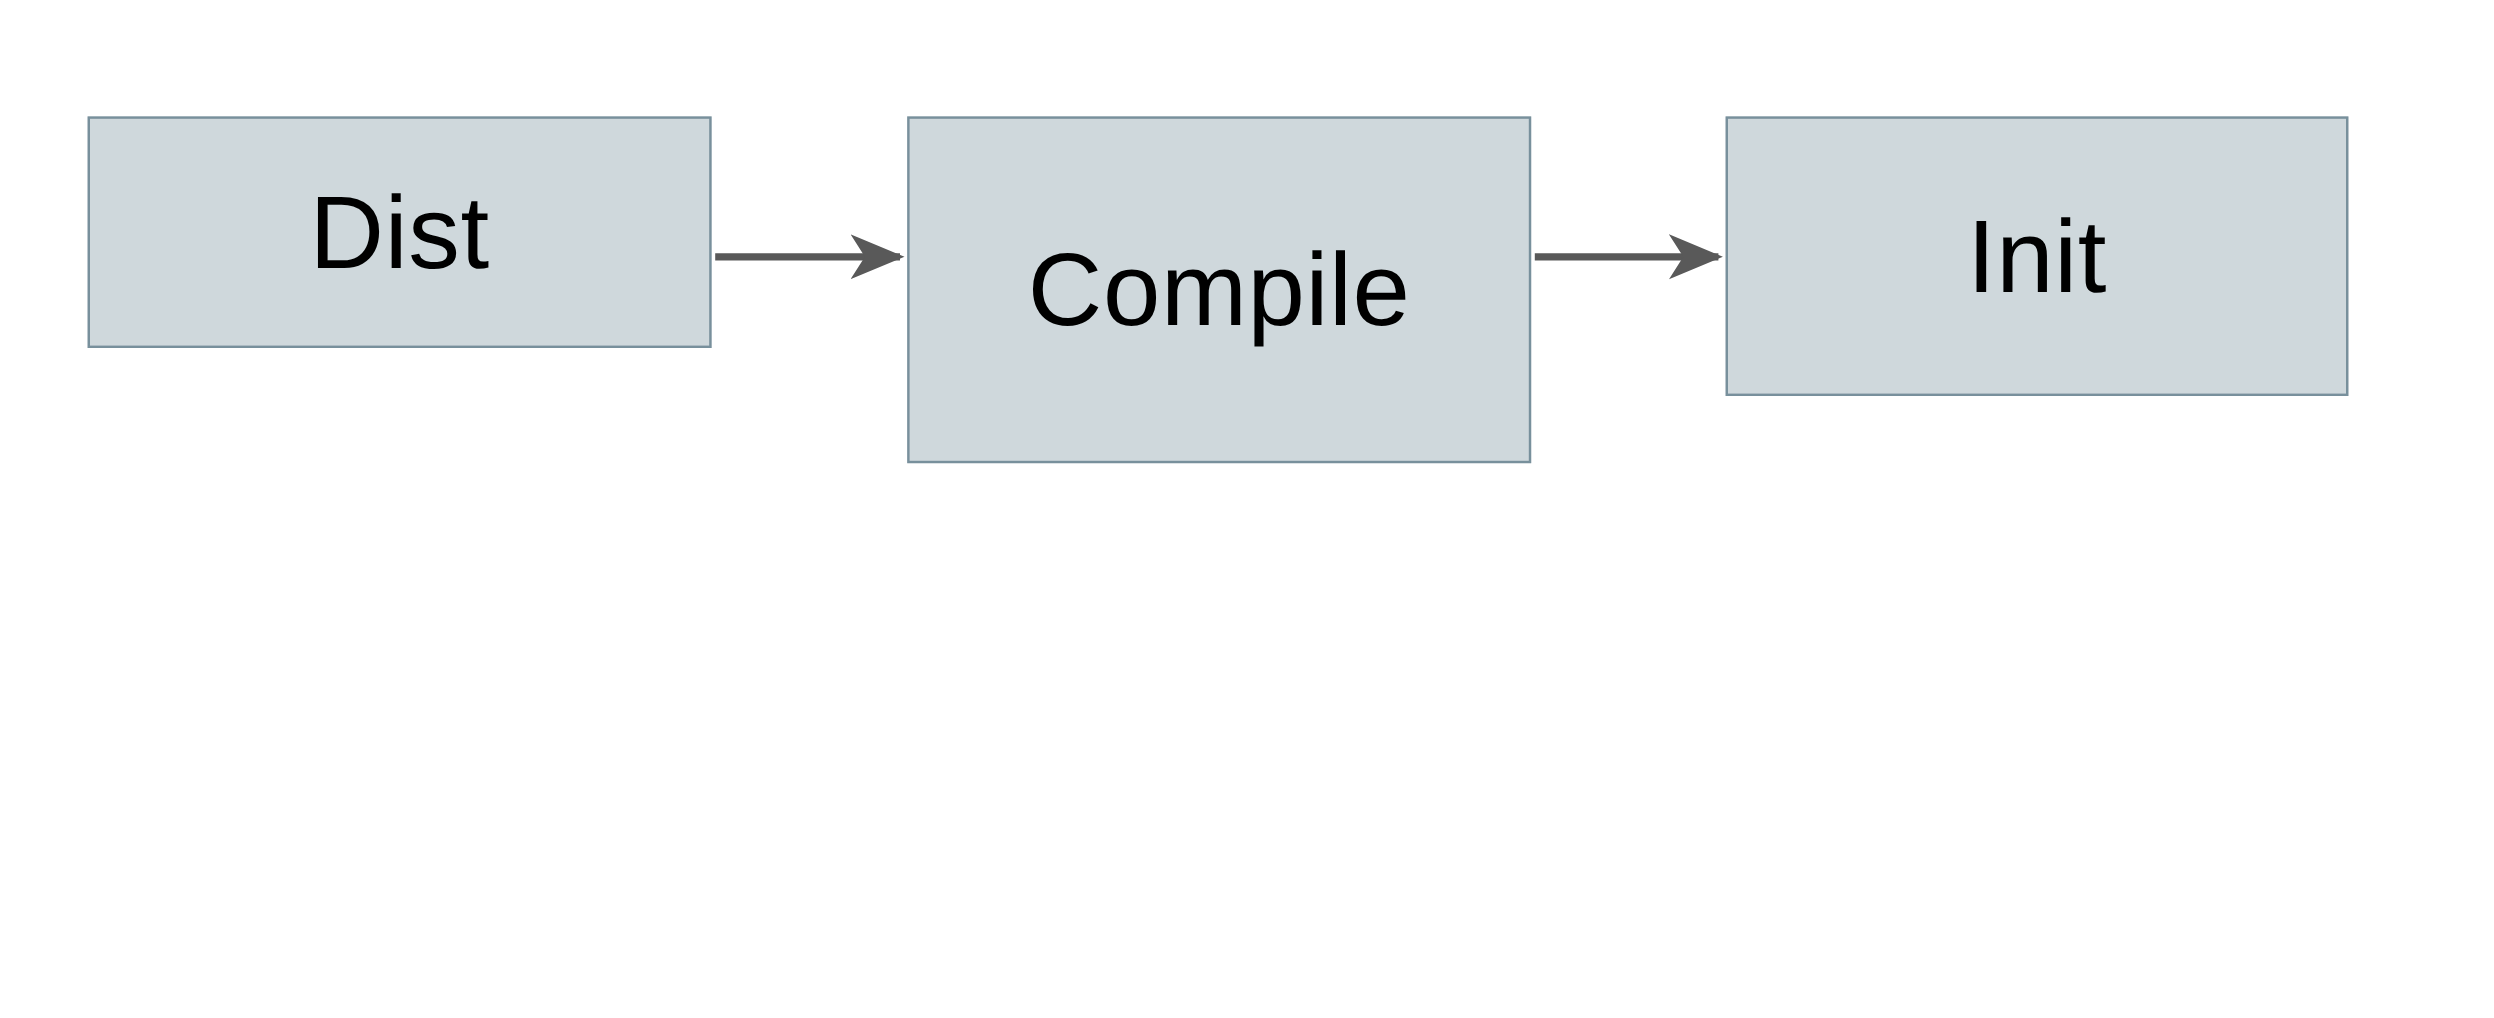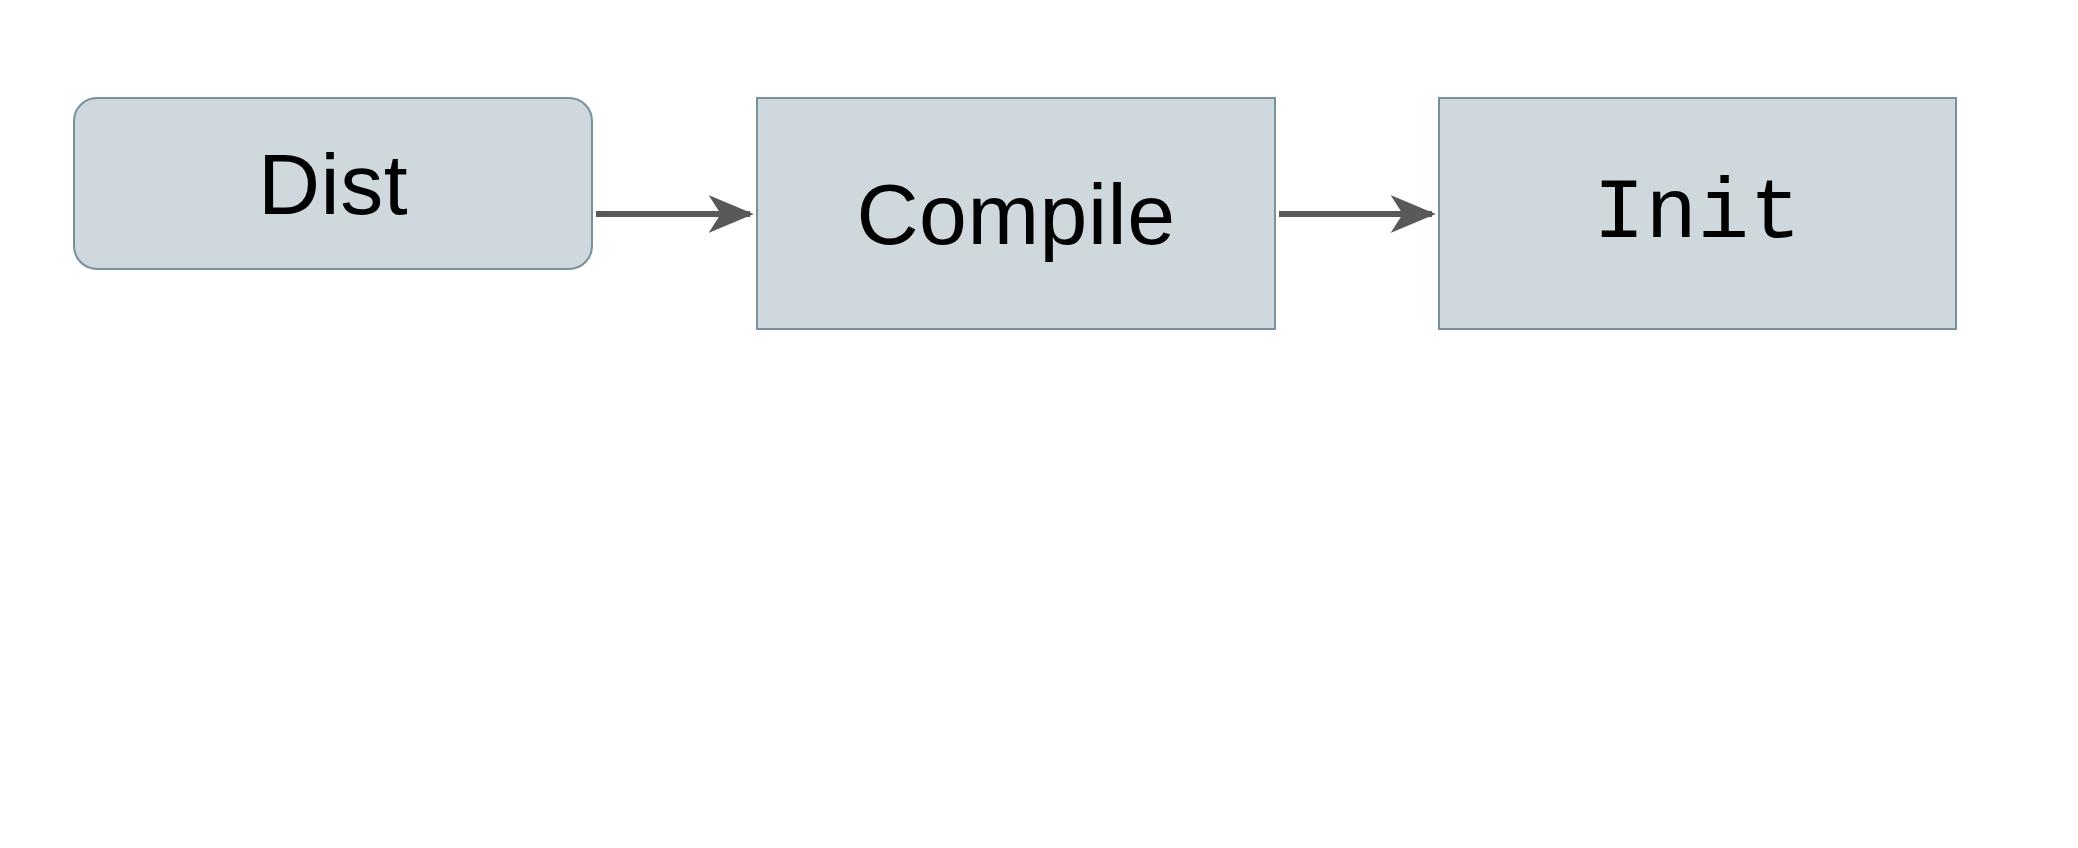--- a/index.html
+++ b/index.html
@@ -27,23 +27,23 @@
     align-items: center;
     justify-content: center;
   }
   .node-label {
     color: var(--text, #000000);
     font-size: 86px;
     line-height: 1;
     white-space: nowrap;
     letter-spacing: 0.5px;
   }
-  .node-dist    { left: 73px;   top: 97px;  width: 520px; height: 173px; border-radius: 24px; }
-  .node-compile { left: 756px;  top: 97px;  width: 520px; height: 233px; }
-  .node-init    { left: 1438px; top: 97px;  width: 519px; height: 233px; font-family: Liberation Mono, monospace; }
+  .node-dist    { left: 73px;   top: 97px;  width: 520px; height: 193px; }
+  .node-compile { left: 756px;  top: 97px;  width: 520px; height: 289px; }
+  .node-init    { left: 1438px; top: 97px;  width: 519px; height: 233px; }
   .node-clean   { left: 756px;  top: 512px; width: 520px; height: 231px; }
   .edges-layer {
     position: absolute;
     left: 0;
     top: 0;
     width: 2078px;
     height: 848px;
     pointer-events: none;
   }
   .edge-line {

